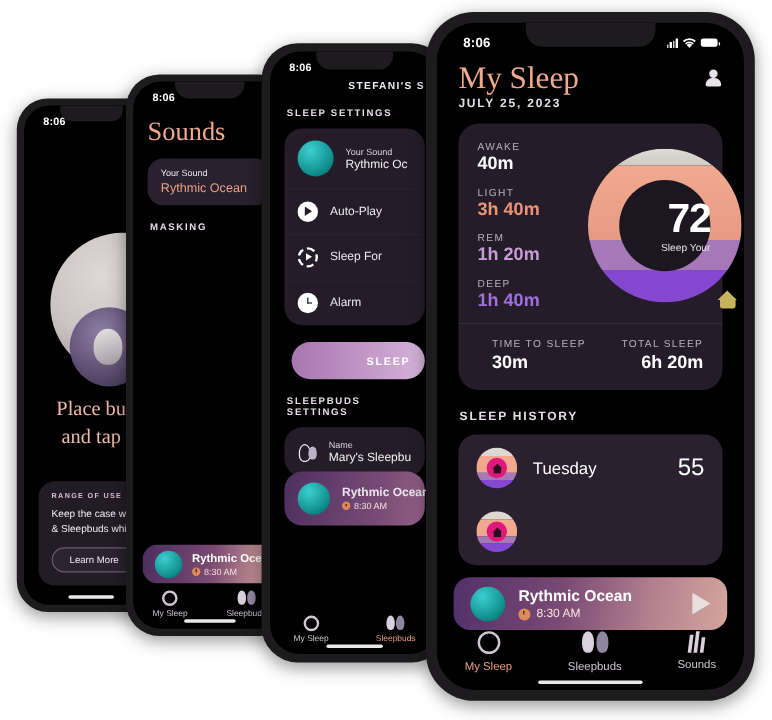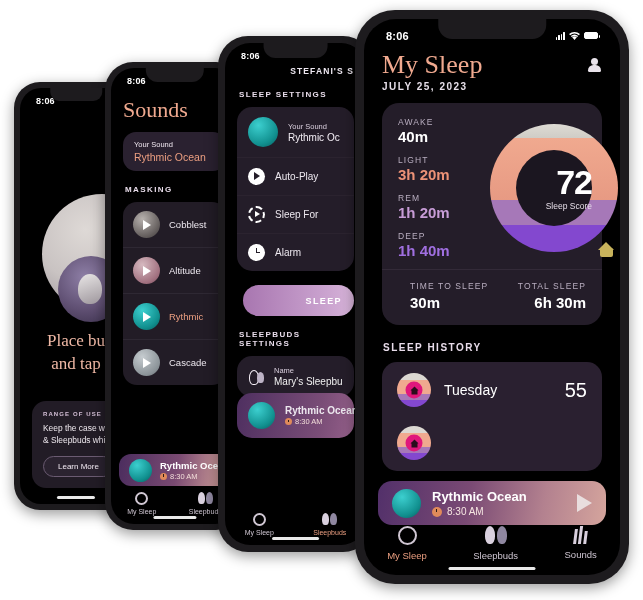--- a/index.html
+++ b/index.html
@@ -297,46 +297,20 @@
       <div class="statusbar">
         <span>8:06</span>
       </div>
       <div class="pad2">
         <div class="title-serif">Sounds</div>
         <div class="yoursound">
           <div class="ys-lab">Your Sound</div>
           <div class="ys-val">Rythmic Ocean</div>
         </div>
         <div class="sec-lab">MASKING</div>
-        <div class="slist">
-          <div class="srow">
-            <div class="sthumb t-cobble">
-                <span class="pl"></span>
-              </div>
-            <div class="sname">Cobblest</div>
-          </div>
-          <div class="srow">
-            <div class="sthumb t-alt">
-                <span class="pl"></span>
-              </div>
-            <div class="sname">Altitude</div>
-          </div>
-          <div class="srow">
-            <div class="sthumb t-ocean">
-                <span class="pl"></span>
-              </div>
-            <div class="sname" style="color:#ec9f81">Rythmic</div>
-          </div>
-          <div class="srow">
-            <div class="sthumb t-casc">
-                <span class="pl"></span>
-              </div>
-            <div class="sname">Cascade</div>
-          </div>
-        </div>
       </div>
       <div class="player">
         <div class="sthumb t-ocean"></div>
         <div class="pl-txt">
           <div class="pl-name">Rythmic Ocean</div>
           <div class="pl-time">
             <span class="clock-dot"></span>
             <span>8:30 AM</span>
           </div>
         </div>
@@ -450,49 +424,49 @@
           </div>
           <div class="avatar-ico"></div>
         </div>
 
         <div class="scorecard">
           <div class="sc-top">
             <div class="stats">
               <div class="st-lab">AWAKE</div>
               <div class="st-val v-awake">40m</div>
               <div class="st-lab">LIGHT</div>
-              <div class="st-val v-light">3h 20m</div>
+              <div class="st-val v-light">3h 40m</div>
               <div class="st-lab">REM</div>
               <div class="st-val v-rem">1h 20m</div>
               <div class="st-lab">DEEP</div>
               <div class="st-val v-deep" style="margin-bottom:0">1h 40m</div>
             </div>
             <div class="donutwrap">
               <div class="donut">
                 <div class="seg s-awake"></div>
                 <div class="seg s-light"></div>
                 <div class="seg s-rem"></div>
                 <div class="seg s-deep"></div>
                 <div class="donut-hole">
                   <div class="score-num">72</div>
-                  <div class="score-lab">Sleep Score</div>
+                  <div class="score-lab">Sleep Your</div>
                 </div>
               </div>
               <div class="homeico"></div>
             </div>
           </div>
           <div class="sc-div"></div>
           <div class="sc-bot">
             <div>
               <div class="sb-lab">TIME TO SLEEP</div>
               <div class="sb-val">30m</div>
             </div>
             <div style="text-align:right">
               <div class="sb-lab">TOTAL SLEEP</div>
-              <div class="sb-val">6h 30m</div>
+              <div class="sb-val">6h 20m</div>
             </div>
           </div>
         </div>
 
         <div class="sec-lab4">SLEEP HISTORY</div>
         <div class="hist">
           <div class="histrow">
             <div class="minidonut">
               <div class="md md1"></div>
                 <div class="md md2"></div>

